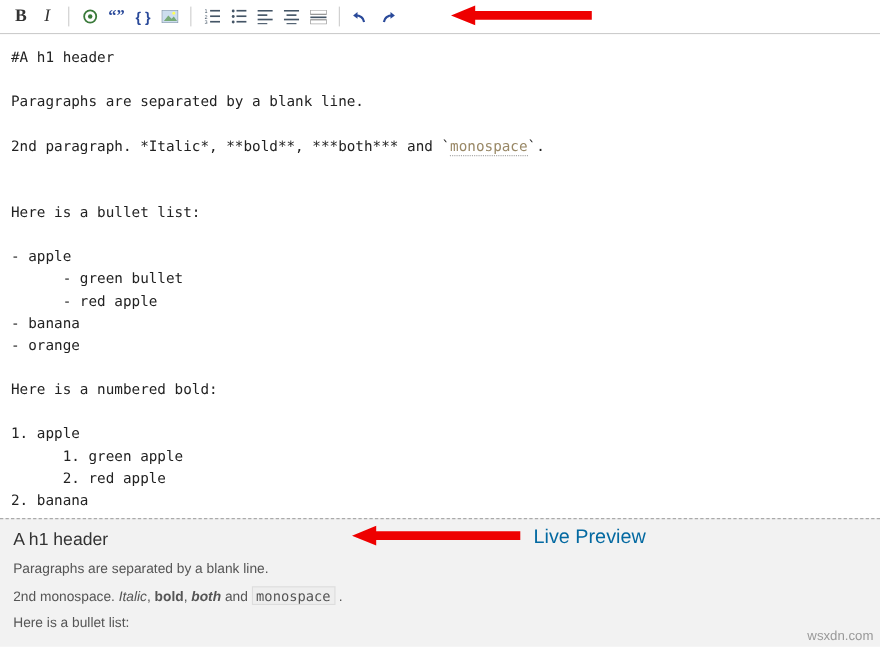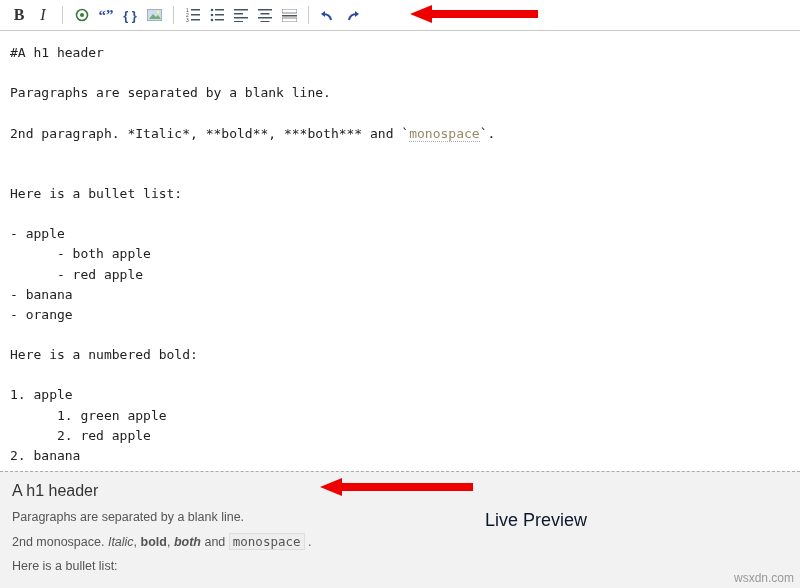--- a/index.html
+++ b/index.html
@@ -76,26 +76,25 @@
     border: 1px solid #ddd;
     font-family: monospace;
     padding: 0 3px;
   }
   .arrow {
     position: absolute;
     pointer-events: none;
   }
   .live-label {
     position: absolute;
-    color: #0f172a;
+    color: #0369a1;
     font-size: 18px;
     left: 485px;
     top: 478px;
     pointer-events: none;
-    margin-top: 32px;
   }
   .watermark {
     position: absolute;
     right: 6px;
     bottom: 3px;
     font-size: 12px;
     color: #999;
     font-family: Arial, sans-serif;
   }
 </style>
@@ -183,21 +182,21 @@
 <div class="editor"><span>#A h1 header</span>
 
 <span>Paragraphs are separated by a blank line.</span>
 
 <span><span>2nd paragraph. *Italic*, **bold**, ***both*** and `</span><span class="mono">monospace</span><span>`.</span></span>
 
 
 <span>Here is a bullet list:</span>
 
 <span>- apple</span>
-<span>      - both apple</span>
+<span>      - green bullet</span>
 <span>      - red apple</span>
 <span>- banana</span>
 <span>- orange</span>
 
 <span>Here is a numbered bold:</span>
 
 <span>1. apple</span>
 <span>      1. green apple</span>
 <span>      2. red apple</span>
 <span>2. banana</span>

